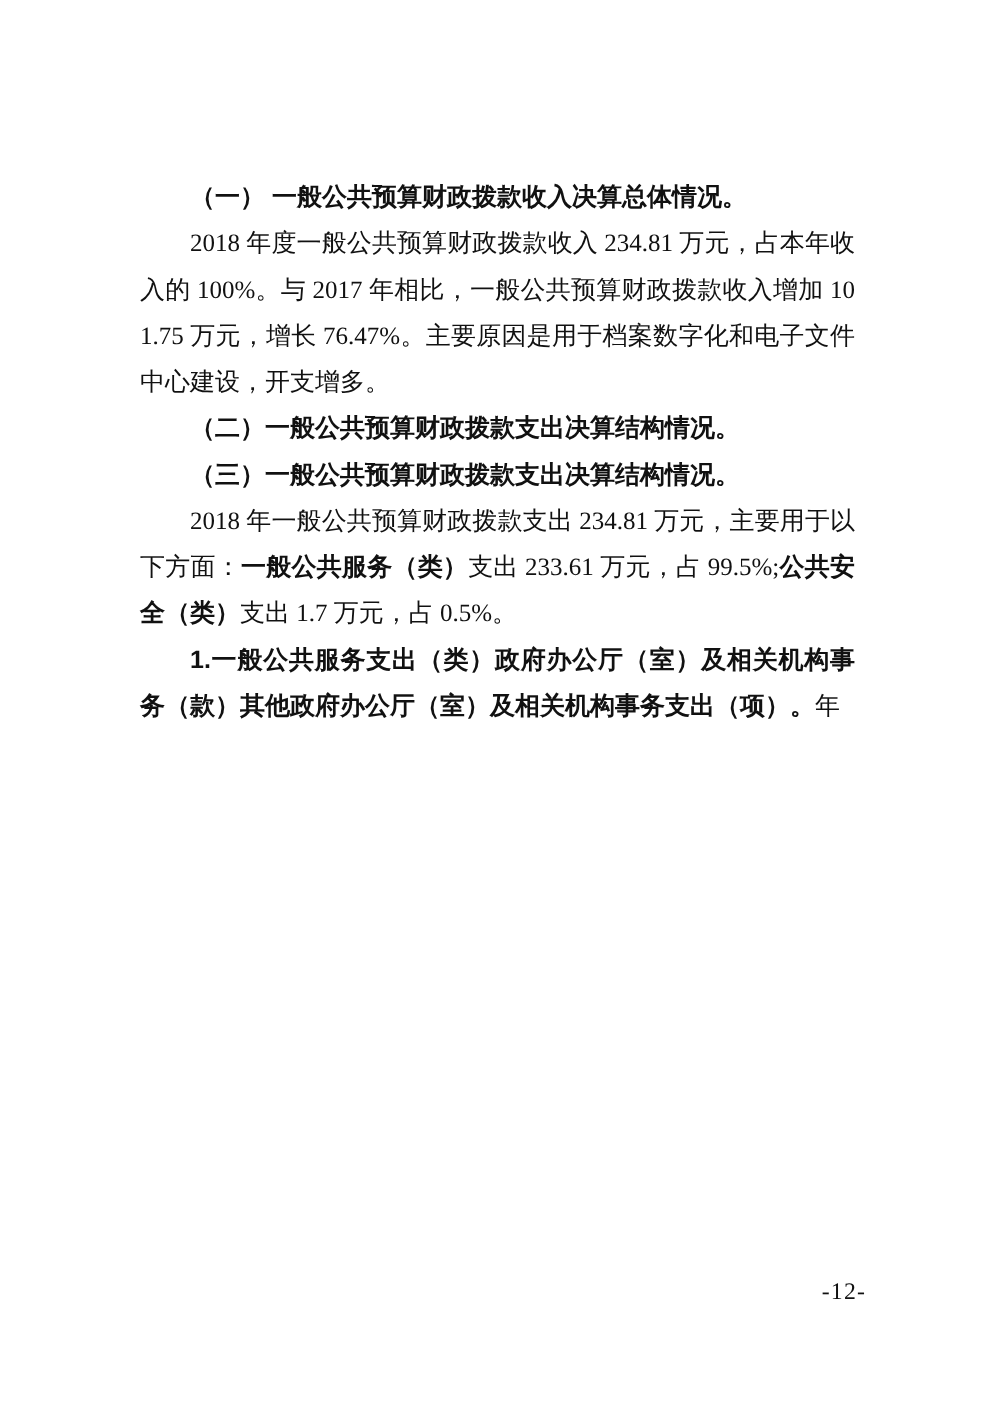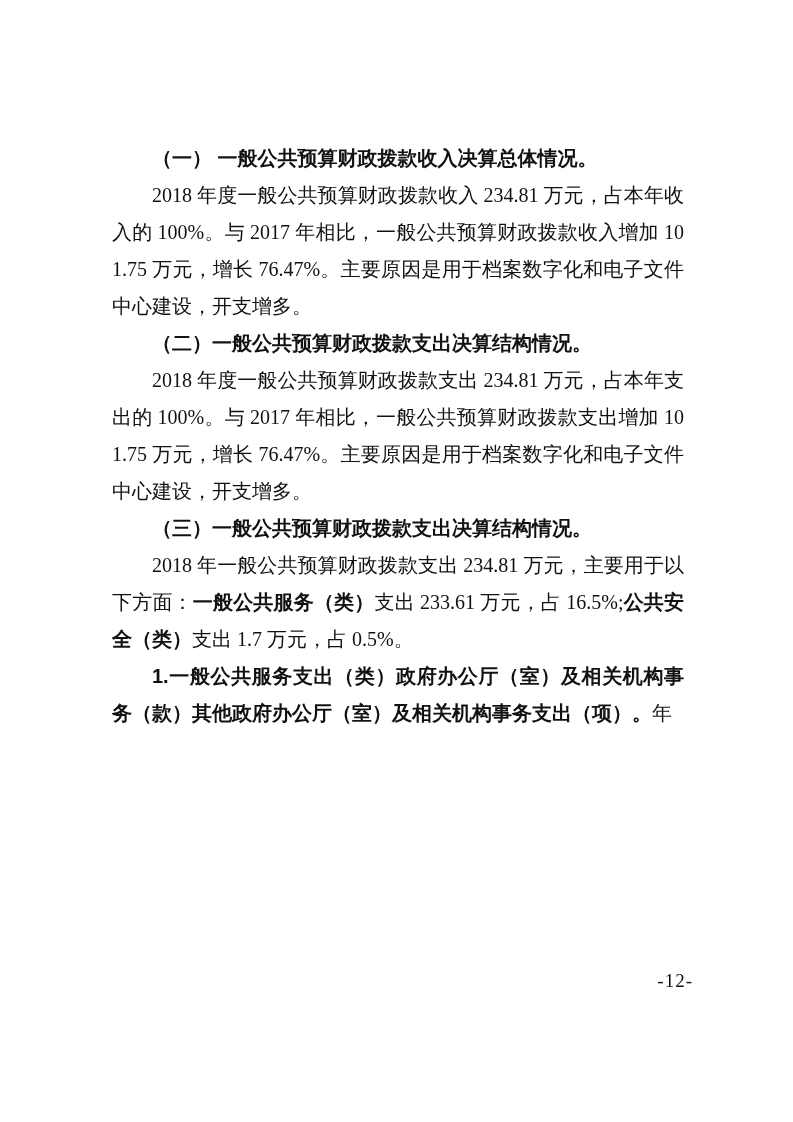--- a/index.html
+++ b/index.html
@@ -36,46 +36,45 @@
   .heading {
     font-weight: bold;
     font-family: "Liberation Sans", "DejaVu Sans", sans-serif;
   }
   .bold {
     font-weight: bold;
     font-family: "Liberation Sans", "DejaVu Sans", sans-serif;
   }
   .page-number {
     position: absolute;
-    top: 967px;
+    top: 1020px;
     right: 100px;
     font-size: 19px;
     line-height: 28px;
     letter-spacing: 1px;
     color: #111111;
     font-family: "Liberation Serif", "DejaVu Serif", serif;
   }
 </style>
 </head>
 <body>
 
 <div class="page">
   <main class="content">
 
     <h2 class="heading">（一） 一般公共预算财政拨款收入决算总体情况。</h2>
 
     <p class="para">2018 年度一般公共预算财政拨款收入 234.81 万元，占本年收入的 100%。与 2017 年相比，一般公共预算财政拨款收入增加 101.75 万元，增长 76.47%。主要原因是用于档案数字化和电子文件中心建设，开支增多。</p>
 
     <h2 class="heading">（二）一般公共预算财政拨款支出决算结构情况。</h2>
 
-    <p class="para">2018 年度一般公共预算财政拨款支出 234.81 万元，占本年支出的 100%。与 2017 年相比，一般公共预算财政拨款支出增加 101.75 万元，增长 76.47%。主要原因是用于档案数字化和电子文件中心建设，开支增多。</p>
 
     <h2 class="heading">（三）一般公共预算财政拨款支出决算结构情况。</h2>
 
-    <p class="para"><span>2018 年一般公共预算财政拨款支出 234.81 万元，主要用于以下方面：</span><span class="bold">一般公共服务（类）</span><span>支出 233.61 万元，占 16.5%;</span><span class="bold">公共安全（类）</span><span>支出 1.7 万元，占 0.5%。</span></p>
+    <p class="para"><span>2018 年一般公共预算财政拨款支出 234.81 万元，主要用于以下方面：</span><span class="bold">一般公共服务（类）</span><span>支出 233.61 万元，占 99.5%;</span><span class="bold">公共安全（类）</span><span>支出 1.7 万元，占 0.5%。</span></p>
 
 
 
     <p class="para"><span class="bold">1.一般公共服务支出（类）政府办公厅（室）及相关机构事务（款）其他政府办公厅（室）及相关机构事务支出（项）。</span><span>年</span></p>
 
   </main>
 
   <div class="page-number">-12-</div>
 </div>
 

